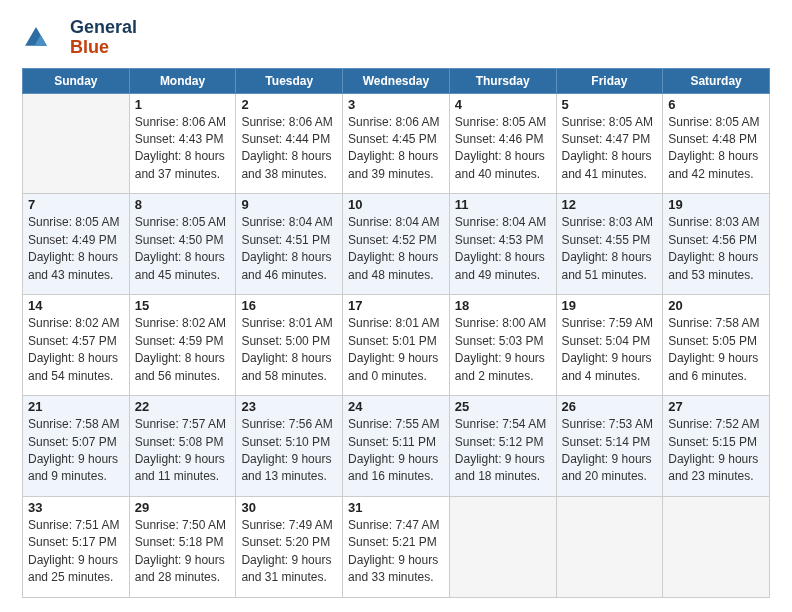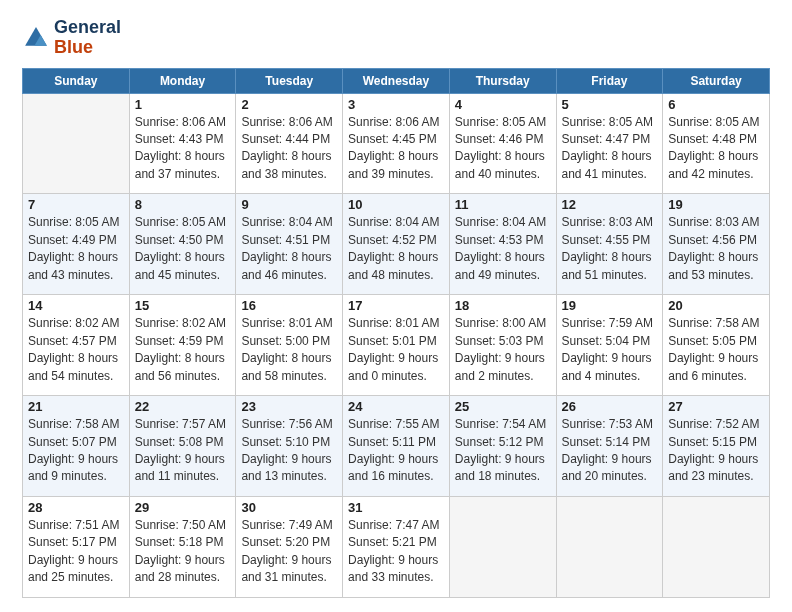--- a/index.html
+++ b/index.html
@@ -19,21 +19,21 @@
     }
     .header {
       display: flex;
       justify-content: space-between;
       align-items: flex-start;
       margin-bottom: 10px;
     }
     .logo {
       display: flex;
       align-items: center;
-      gap: 4px;
+      gap: 20px;
     }
     .logo-text {
       font-size: 18px;
       font-weight: bold;
       color: #1a3a5c;
       line-height: 1.1;
     }
     .logo-text span {
       color: #c2410c;
     }
@@ -257,21 +257,21 @@
             <span class="day-num">26</span>
             <div class="day-info">Sunrise: 7:53 AM<br>Sunset: 5:14 PM<br>Daylight: 9 hours<br>and 20 minutes.</div>
           </td>
           <td>
             <span class="day-num">27</span>
             <div class="day-info">Sunrise: 7:52 AM<br>Sunset: 5:15 PM<br>Daylight: 9 hours<br>and 23 minutes.</div>
           </td>
         </tr>
         <tr class="week-row-5">
           <td>
-            <span class="day-num">28</span>
+            <span class="day-num">33</span>
             <div class="day-info">Sunrise: 7:51 AM<br>Sunset: 5:17 PM<br>Daylight: 9 hours<br>and 25 minutes.</div>
           </td>
           <td>
             <span class="day-num">29</span>
             <div class="day-info">Sunrise: 7:50 AM<br>Sunset: 5:18 PM<br>Daylight: 9 hours<br>and 28 minutes.</div>
           </td>
           <td>
             <span class="day-num">30</span>
             <div class="day-info">Sunrise: 7:49 AM<br>Sunset: 5:20 PM<br>Daylight: 9 hours<br>and 31 minutes.</div>
           </td>

